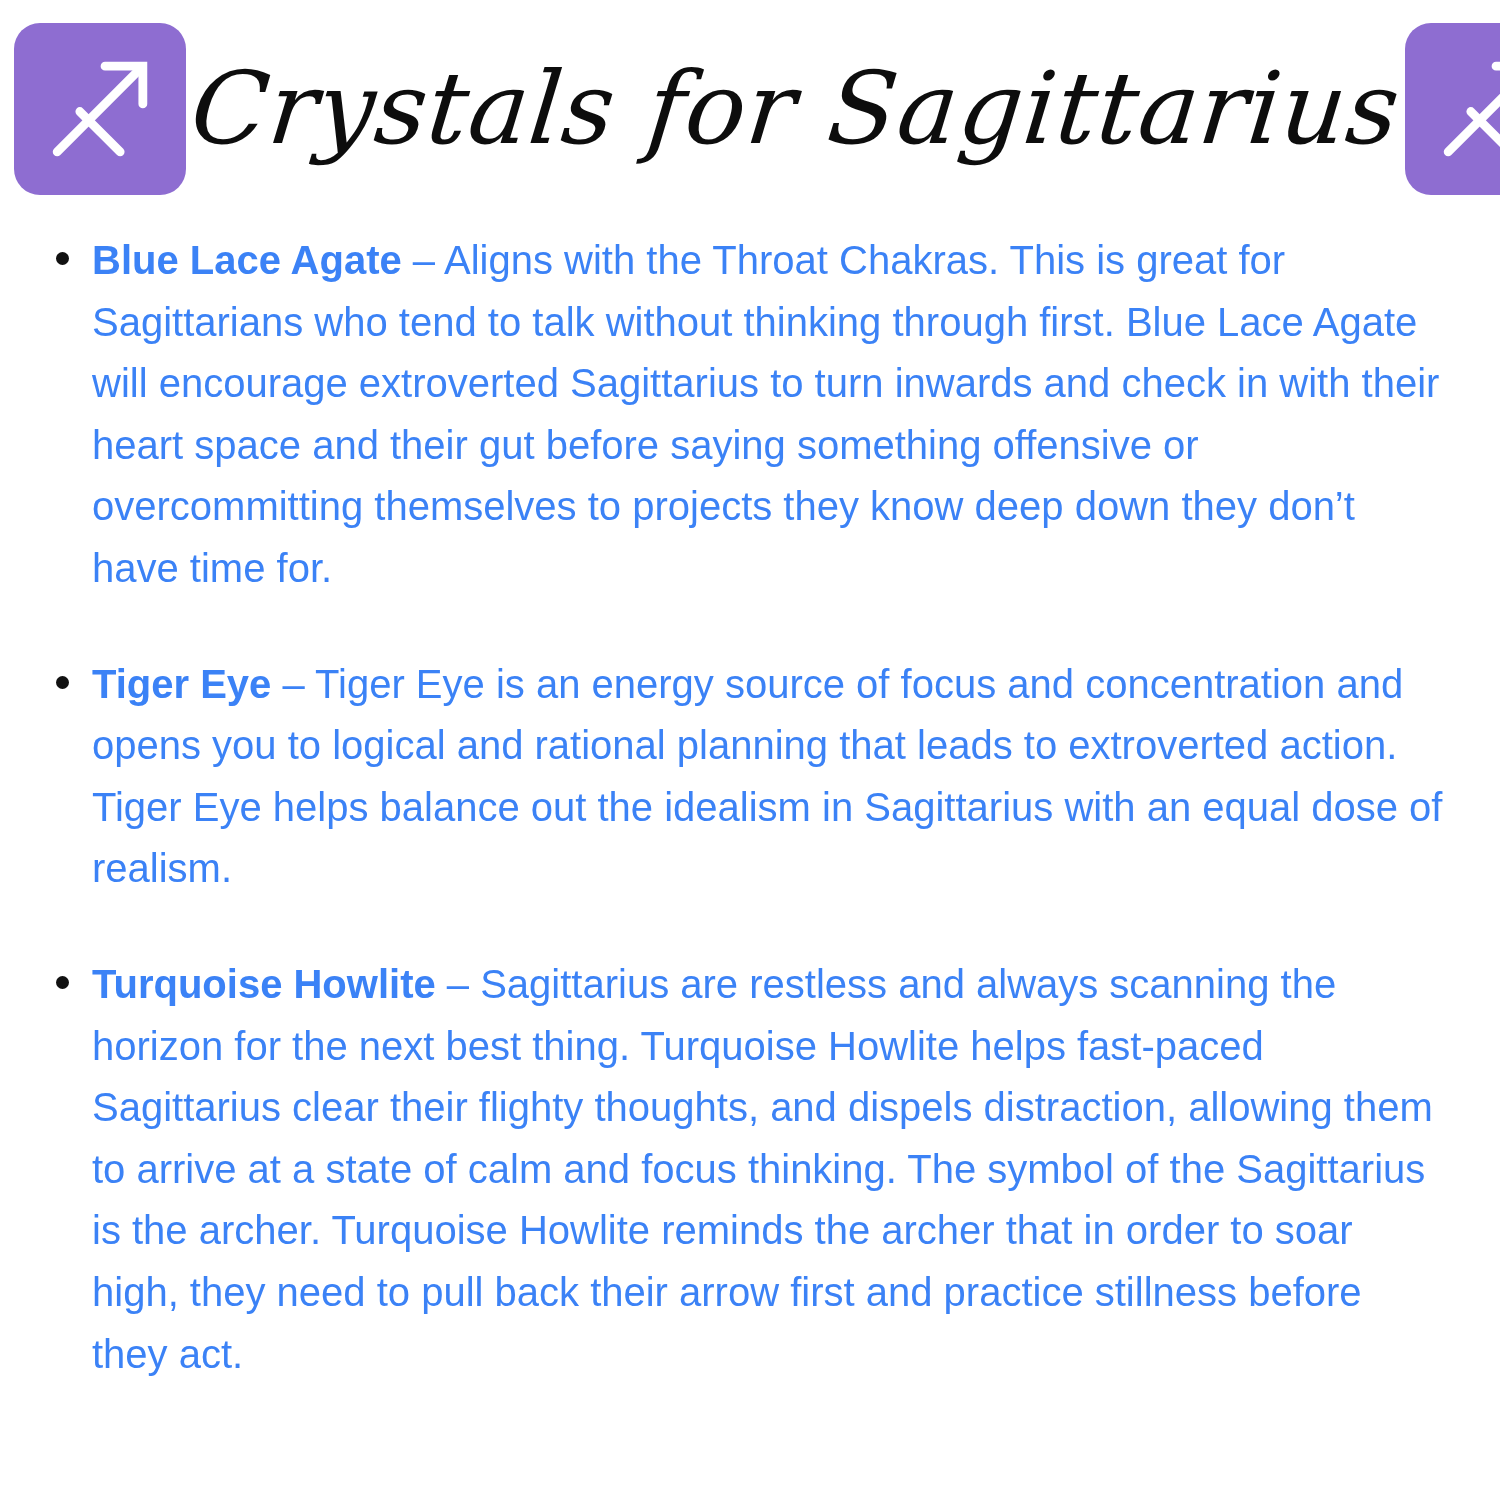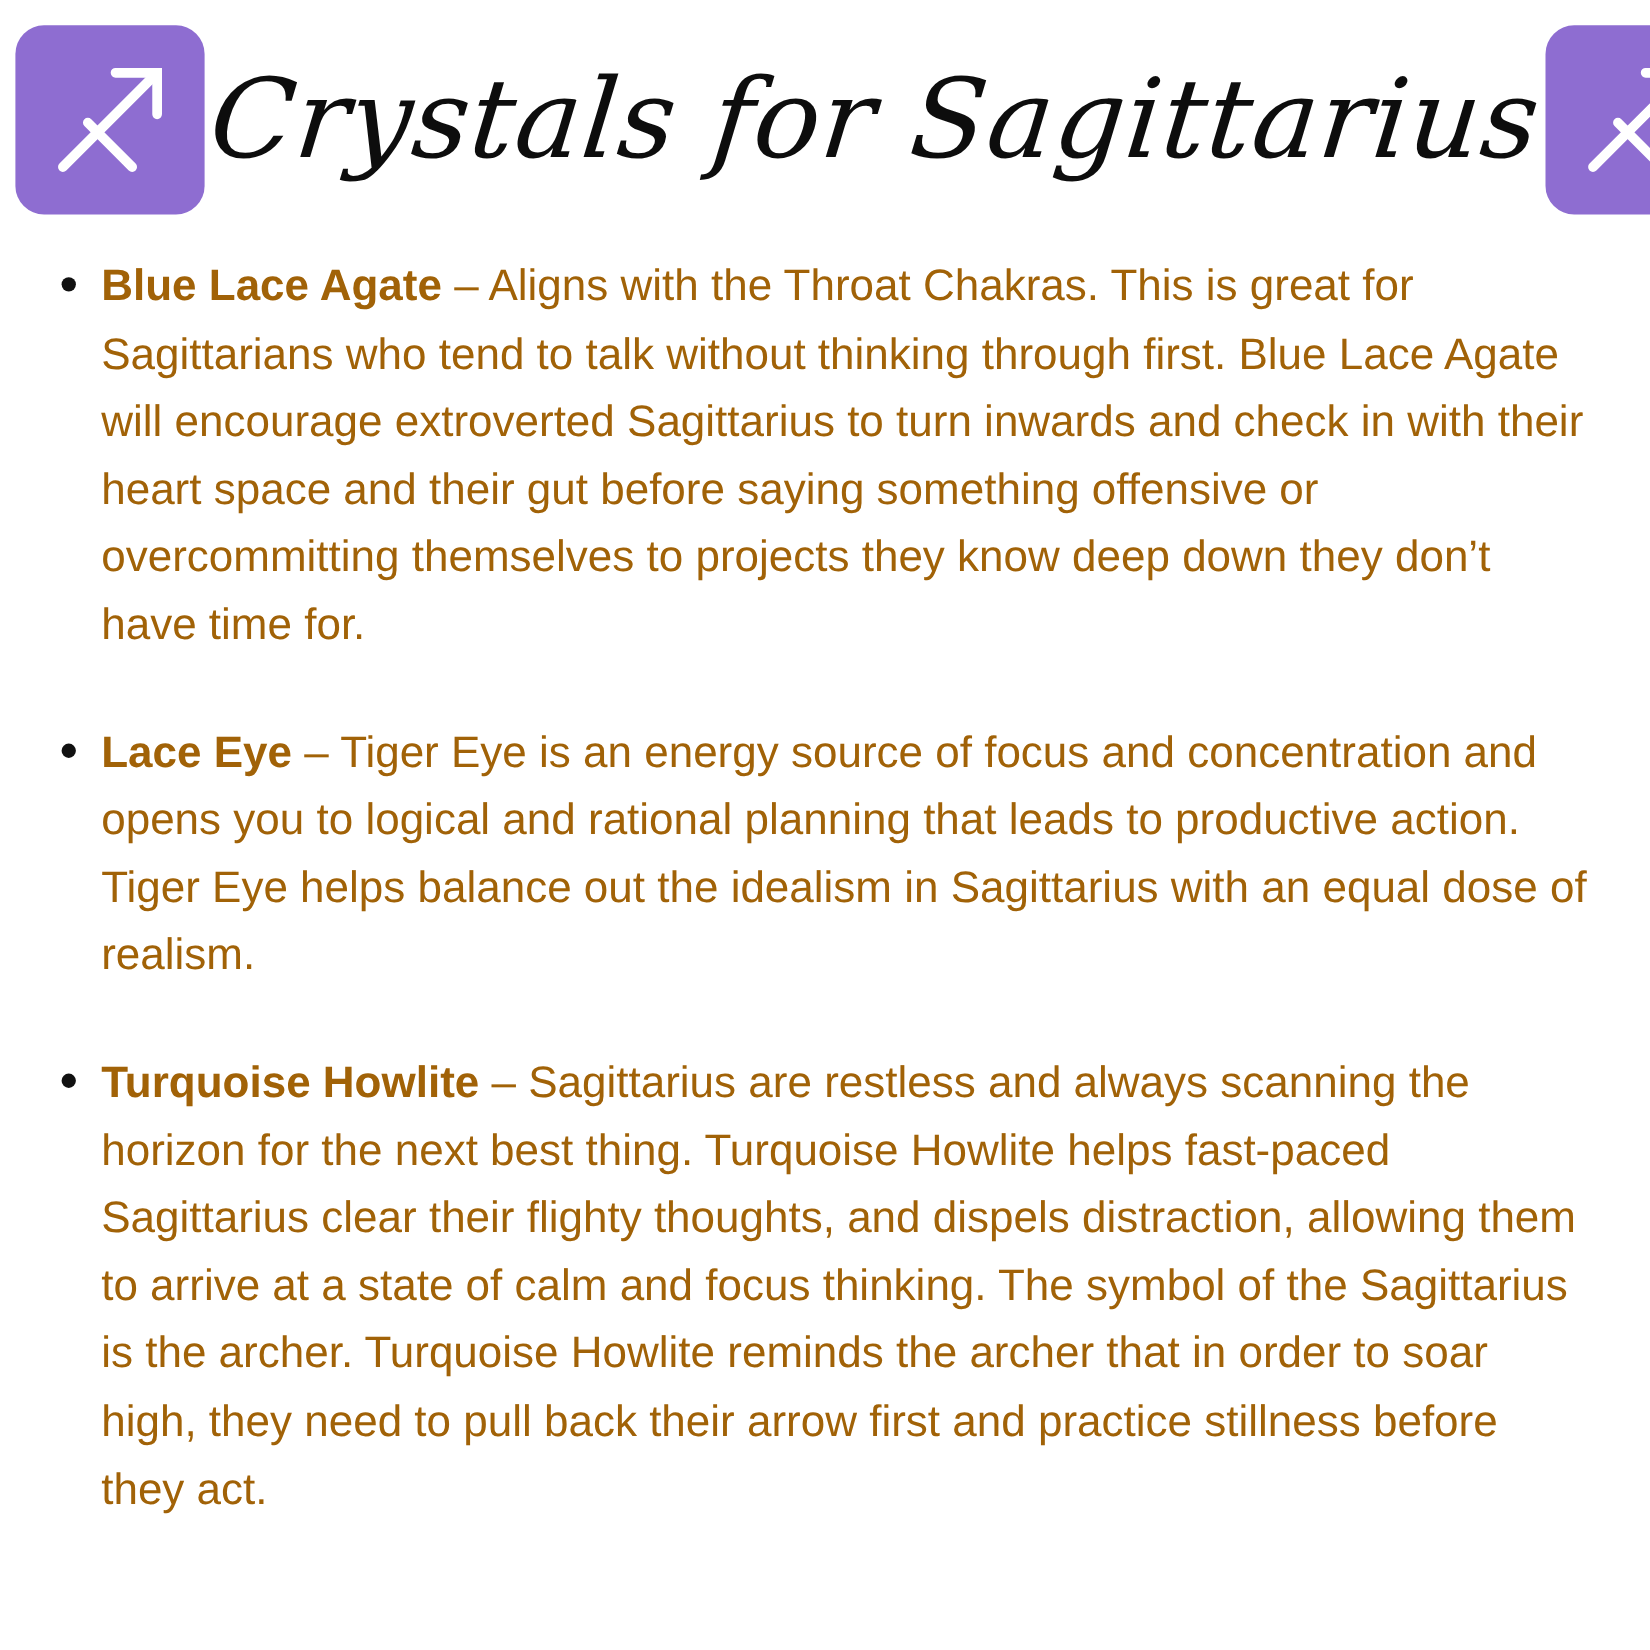--- a/index.html
+++ b/index.html
@@ -66,21 +66,21 @@
     list-style: none;
     margin: 0;
     padding: 0;
   }
   ul.crystal-list > li {
     position: relative;
     padding-left: 52px;
     margin-bottom: 54px;
     font-size: 40px;
     line-height: 1.54;
-    color: #a16207;
+    color: #3b82f6;
     text-align: left;
   }
   ul.crystal-list > li:last-child {
     margin-bottom: 0;
     margin-top: 44px;
   }
   ul.crystal-list > li::before {
     content: "";
     position: absolute;
     left: 16px;
@@ -133,21 +133,21 @@
   </div>
 
   <div class="content">
     <ul class="crystal-list">
 
       <li>
         <span class="crystal-name">Blue Lace Agate</span><span class="crystal-desc"> – Aligns with the Throat Chakras. This is great for Sagittarians who tend to talk without thinking through first. Blue Lace Agate will encourage extroverted Sagittarius to turn inwards and check in with their heart space and their gut before saying something offensive or overcommitting themselves to projects they know deep down they don’t have time for.</span>
       </li>
 
       <li>
-        <span class="crystal-name">Lace Eye</span><span class="crystal-desc"> – Tiger Eye is an energy source of focus and concentration and opens you to logical and rational planning that leads to productive action. Tiger Eye helps balance out the idealism in Sagittarius with an equal dose of realism.</span>
+        <span class="crystal-name">Tiger Eye</span><span class="crystal-desc"> – Tiger Eye is an energy source of focus and concentration and opens you to logical and rational planning that leads to extroverted action. Tiger Eye helps balance out the idealism in Sagittarius with an equal dose of realism.</span>
       </li>
 
       <li>
         <span class="crystal-name">Turquoise Howlite</span><span class="crystal-desc"> – Sagittarius are restless and always scanning the horizon for the next best thing. Turquoise Howlite helps fast-paced Sagittarius clear their flighty thoughts, and dispels distraction, allowing them to arrive at a state of calm and focus thinking. The symbol of the Sagittarius is the archer. Turquoise Howlite reminds the archer that in order to soar high, they need to pull back their arrow first and practice stillness before they act.</span>
       </li>
 
     </ul>
   </div>
 
 </div>

